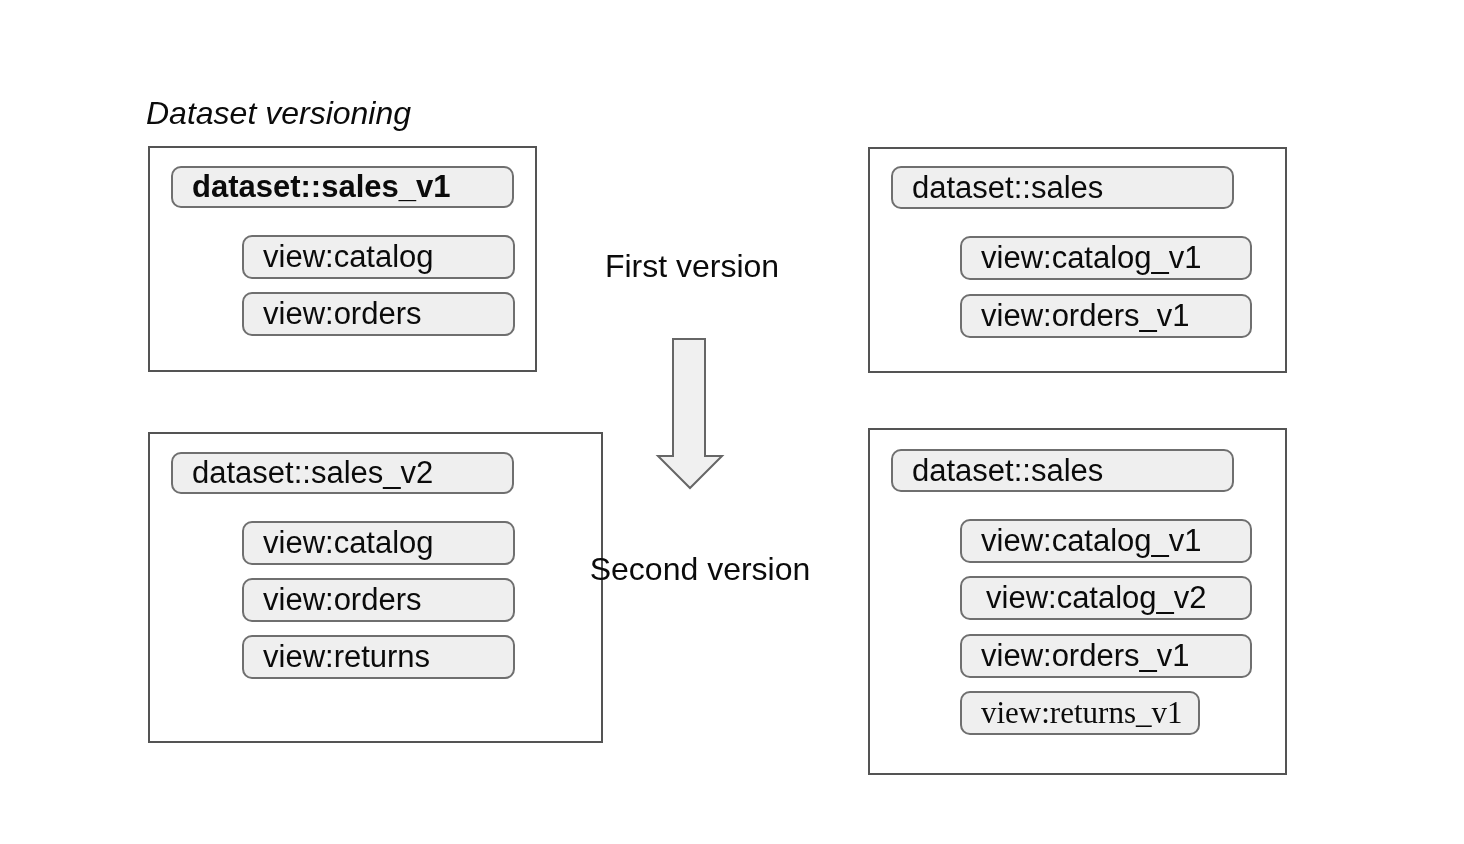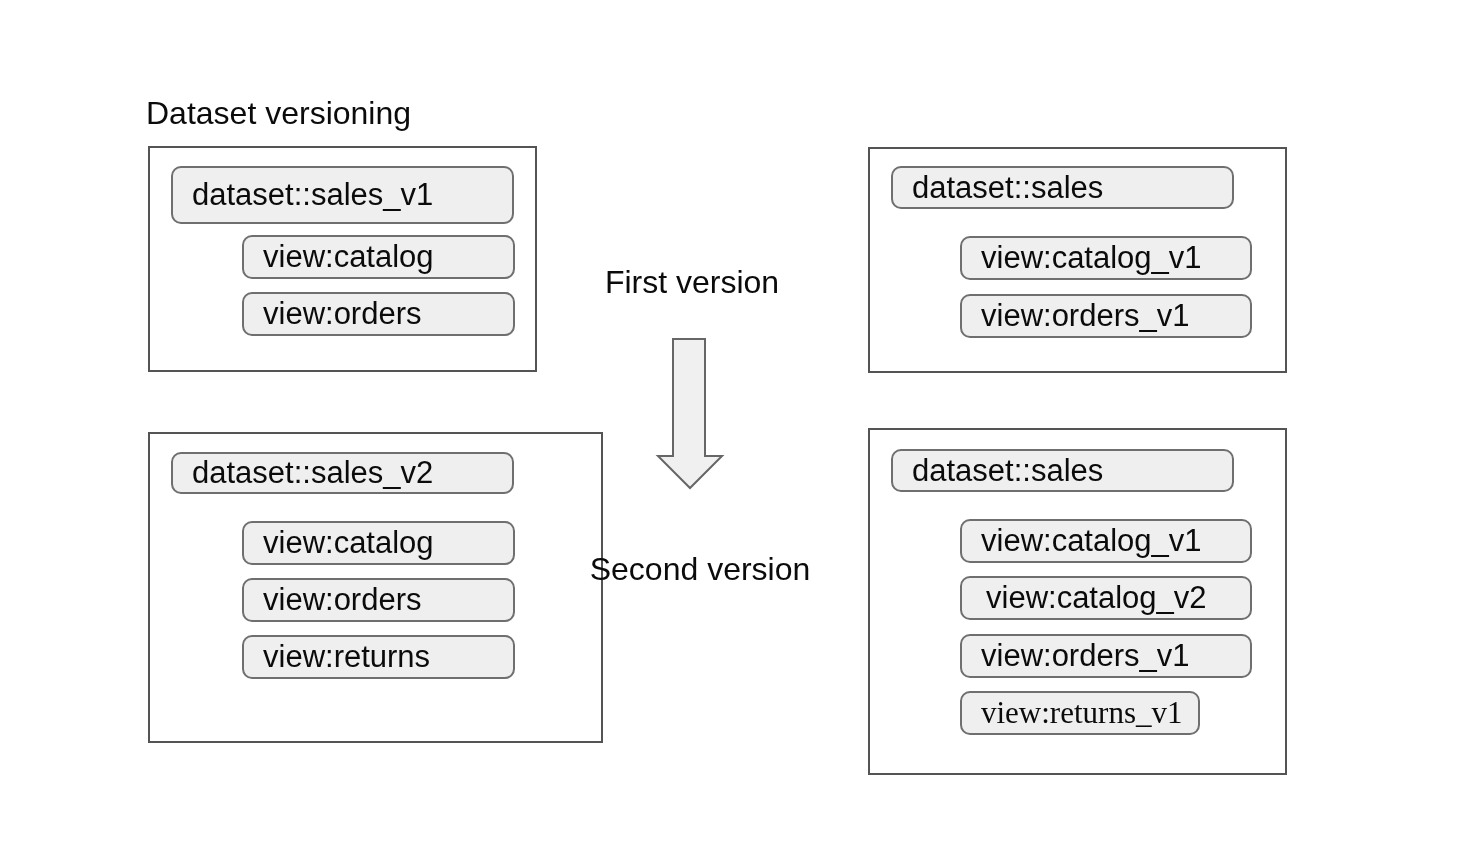--- a/index.html
+++ b/index.html
@@ -56,36 +56,36 @@
     position: absolute;
     left: 655px;
     top: 337px;
   }
 </style>
 </head>
 <body>
 
 <div class="canvas">
 
-  <div class="heading" style="left:146px; top:96px;">Dataset versioning</div>
+  <div class="heading" style="left:146px; top:96px;font-style:italic;">Dataset versioning</div>
 
   <div class="group-box" style="left:148px; top:146px; width:389px; height:226px;">
-    <div class="pill" style="left:21px; top:18px; width:343px; height:58px;">dataset::sales_v1</div>
+    <div class="pill" style="left:21px; top:18px; width:343px; height:42px;font-weight:bold;">dataset::sales_v1</div>
     <div class="pill" style="left:92px; top:87px; width:273px; height:44px;">view:catalog</div>
     <div class="pill" style="left:92px; top:144px; width:273px; height:44px;">view:orders</div>
   </div>
 
   <div class="group-box" style="left:148px; top:432px; width:455px; height:311px;">
     <div class="pill" style="left:21px; top:18px; width:343px; height:42px;">dataset::sales_v2</div>
     <div class="pill" style="left:92px; top:87px; width:273px; height:44px;">view:catalog</div>
     <div class="pill" style="left:92px; top:144px; width:273px; height:44px;">view:orders</div>
     <div class="pill" style="left:92px; top:201px; width:273px; height:44px;text-align:center;">view:returns</div>
   </div>
 
-  <div class="mid-label" style="left:572px; top:249px;margin-top:16px;">First version</div>
+  <div class="mid-label" style="left:572px; top:249px;">First version</div>
 
   <svg class="arrow-svg" width="70" height="154" viewBox="0 0 70 154">
     <polygon points="18,2 50,2 50,119 67,119 35,151 3,119 18,119" stroke="#666666" stroke-width="2" stroke-linejoin="miter" fill="#f0f0f0"></polygon>
   </svg>
 
   <div class="mid-label" style="left:580px; top:552px;">Second version</div>
 
 
   <div class="group-box" style="left:868px; top:147px; width:419px; height:226px;">
     <div class="pill" style="left:21px; top:17px; width:343px; height:43px;">dataset::sales</div>

